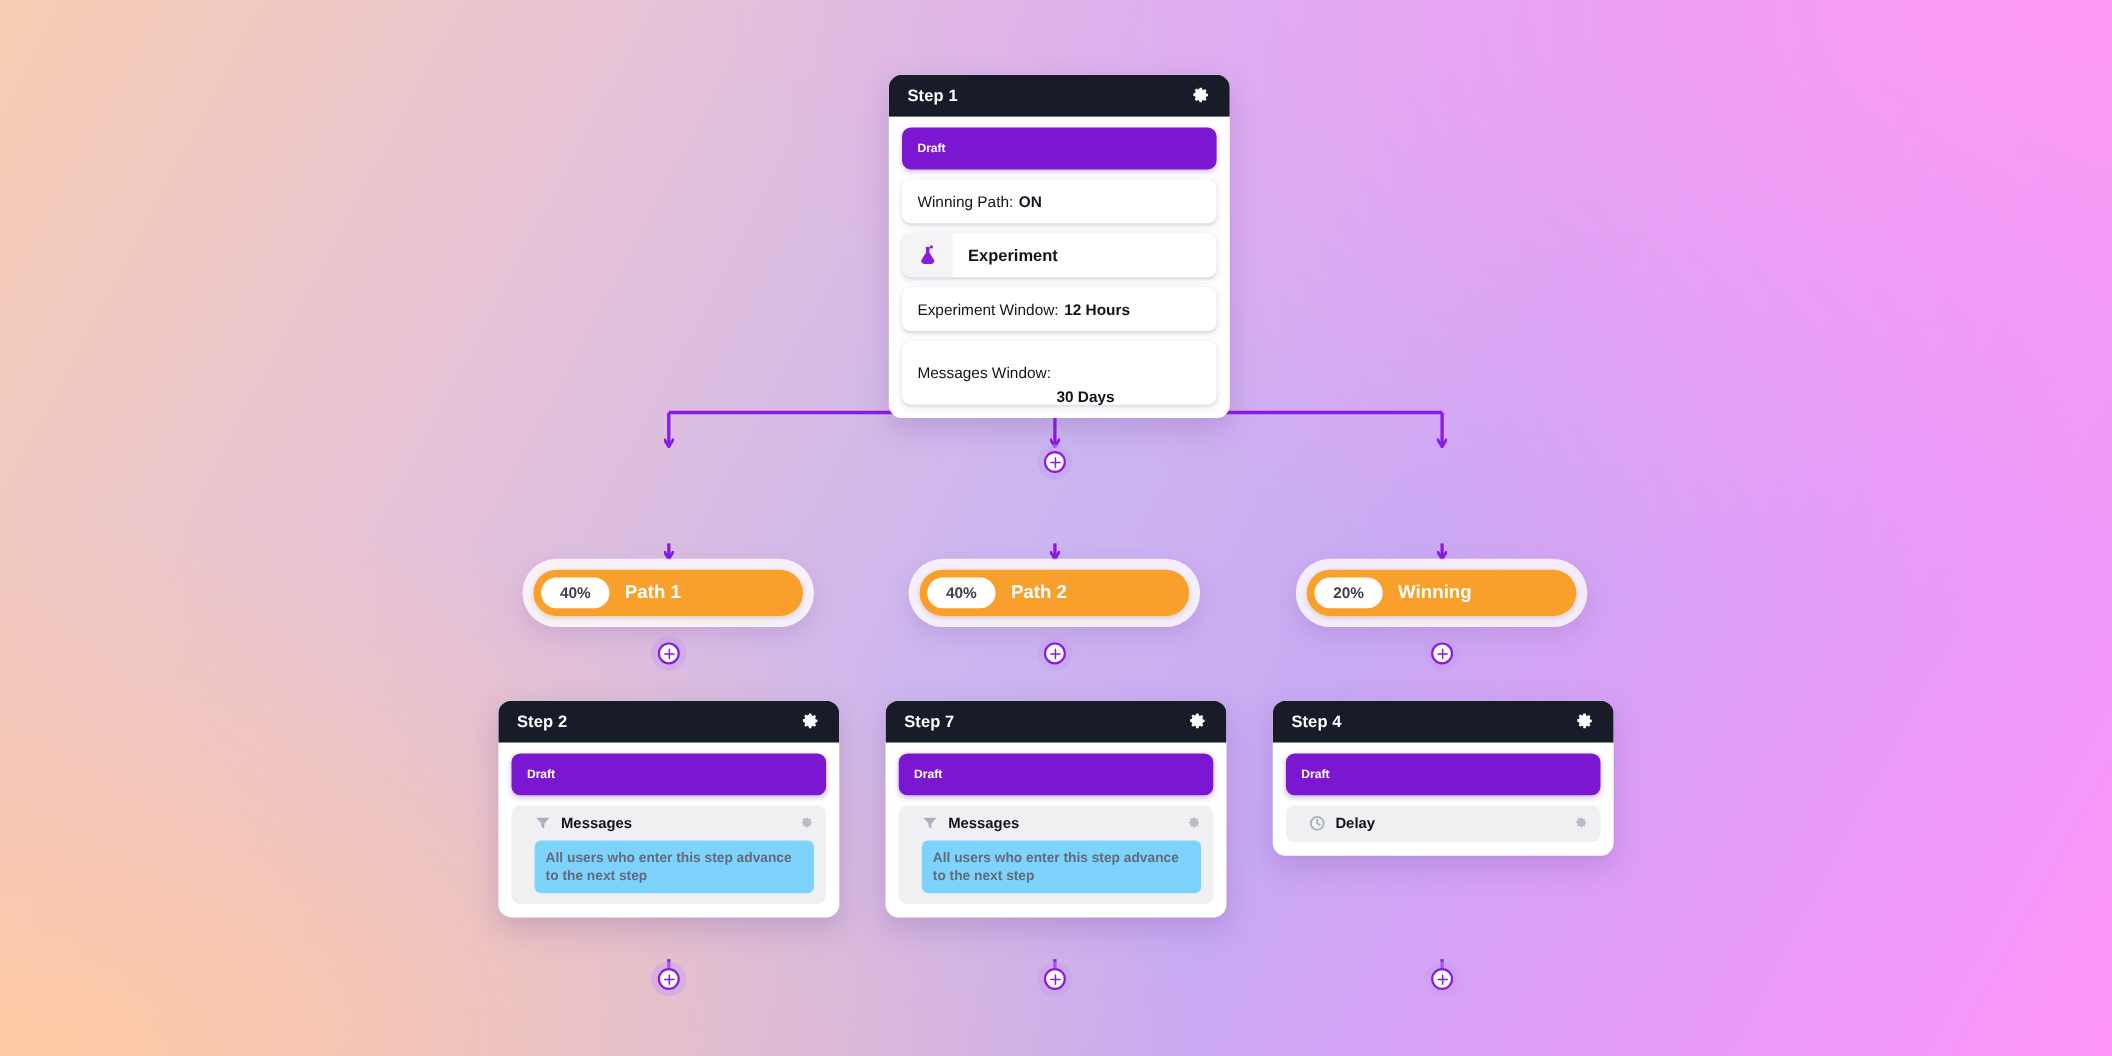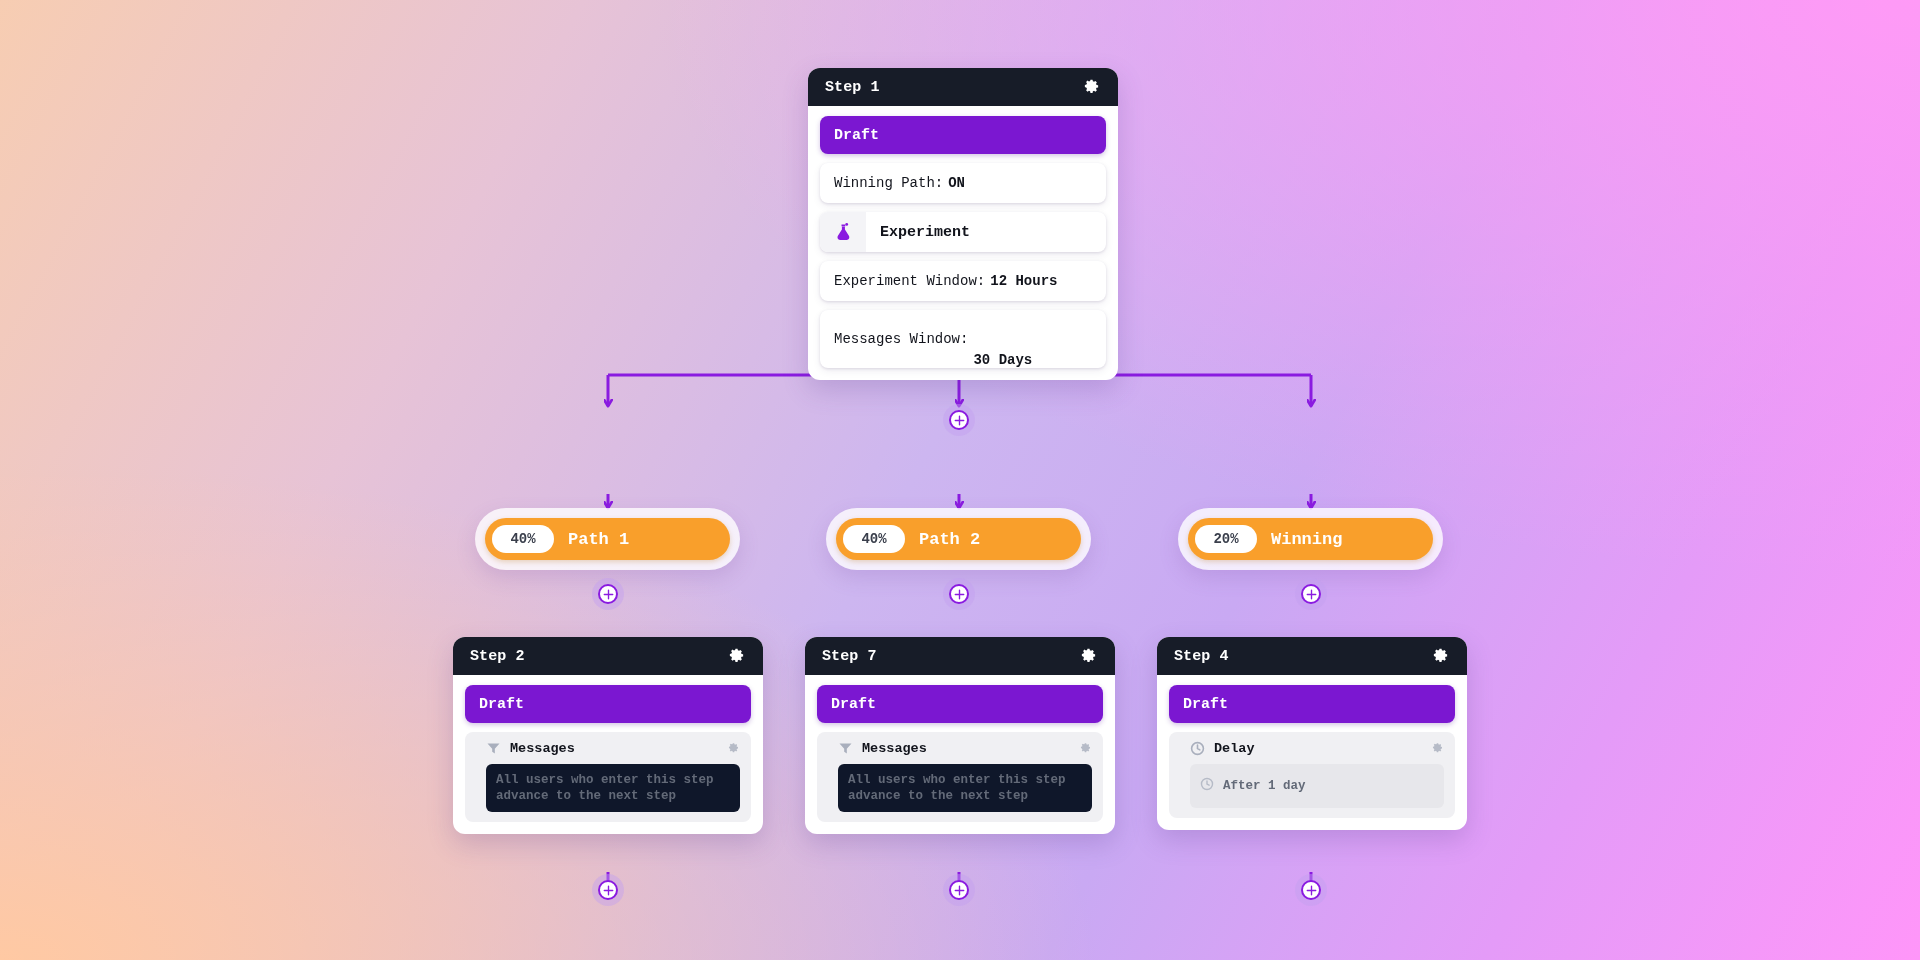--- a/index.html
+++ b/index.html
@@ -6,21 +6,21 @@
   html, body { width: 1920px; height: 960px; overflow: hidden; }
   body {
     font-family: "Liberation Sans", sans-serif;
     background:
       radial-gradient(120% 110% at 100% 0%, #ff9af6 0%, rgba(255,154,246,0) 55%),
       radial-gradient(110% 100% at 0% 100%, #ffc9a3 0%, rgba(255,201,163,0) 52%),
       linear-gradient(118deg, #f7cdb2 0%, #e7c3d6 24%, #cdb6f0 48%, #c9a9f3 64%, #e49bf8 82%, #ff96f9 100%);
   }
 
   
-  #canvas { position: relative; width: 1920px; height: 960px; font-family: Liberation Mono, monospace; }
+  #canvas { position: relative; width: 1920px; height: 960px; }
 
   
   #wires { position: absolute; inset: 0; width: 1920px; height: 960px; pointer-events: none; }
 
   
   .plus-node {
     position: absolute; width: 32px; height: 32px; border-radius: 50%;
     background: rgba(196,160,240,0.45);
     display: flex; align-items: center; justify-content: center;
     z-index: 7;
@@ -49,21 +49,21 @@
   }
   .card-header .title {
     color: #ffffff; font-size: 15px; font-weight: bold; letter-spacing: 0.1px;
   }
   .gear-white { width: 19px; height: 19px; display: block; }
   .card-body { padding: 10px 12px 12px 12px; display: flex; flex-direction: column; gap: 9px; }
 
   .draft-badge {
     background: #7b17d1; border-radius: 8px;
     height: 38px; display: flex; align-items: center; padding: 0 14px;
-    color: #ffffff; font-size: 15px; font-weight: bold;
+    color: #ffffff; font-size: 11px; font-weight: bold;
     box-shadow: 0 2px 5px rgba(80,20,150,0.25);
   }
 
   .row {
     background: #ffffff; border-radius: 8px; min-height: 40px;
     display: flex; align-items: center;
     box-shadow: 0 1px 3px rgba(40,20,80,0.13), 0 3px 9px rgba(40,20,80,0.07);
     font-size: 14px; color: #12141c;
   }
   .row.pad { padding: 0 14px; }
@@ -80,21 +80,21 @@
 
   
   .sect {
     background: #f0f0f3; border-radius: 8px; padding: 9px 11px 10px 21px;
     display: flex; flex-direction: column; gap: 8px;
   }
   .sect-head { display: flex; align-items: center; gap: 9px; }
   .sect-head .sname { font-size: 13.5px; font-weight: bold; color: #12141c; flex: 1; }
   .sect-head svg { display: block; }
   .sect-desc {
-    background: #0f172a; border-radius: 6px; padding: 8px 10px;
+    background: #7dd3fc; border-radius: 6px; padding: 8px 10px;
     font-size: 12.5px; line-height: 1.28; color: #636a78; font-weight: bold;
     min-height: 44px;
   }
   .sect-desc.with-icon { display: flex; align-items: center; gap: 9px; background: #e7e7eb; }
   .sect-desc.with-icon .dtext { color: #636a78; font-weight: bold; font-size: 12.5px; }
 
   
   .pill-shell {
     position: absolute;
     background: rgba(255,255,255,0.78);
@@ -325,29 +325,20 @@
             </svg>
           </span>
           <span class="sname">Delay</span>
           <span>
             <svg width="13" height="13" viewBox="0 0 24 24" fill="#b6bbc7" aria-hidden="true">
               <path d="M12 8.6a3.4 3.4 0 100 6.8 3.4 3.4 0 000-6.8zm0 2.1a1.3 1.3 0 110 2.6 1.3 1.3 0 010-2.6z"></path>
               <path d="M10.7 2.2h2.6l.45 2.05c.52.16 1.01.37 1.46.63l1.77-1.13 1.84 1.84-1.13 1.77c.26.45.47.94.63 1.46l2.05.45v2.6l-2.05.45c-.16.52-.37 1.01-.63 1.46l1.13 1.77-1.84 1.84-1.77-1.13c-.45.26-.94.47-1.46.63L13.3 18.9h-2.6l-.45-2.05a6.3 6.3 0 01-1.46-.63l-1.77 1.13-1.84-1.84 1.13-1.77a6.3 6.3 0 01-.63-1.46L3.63 11.3V8.7l2.05-.45c.16-.52.37-1.01.63-1.46L5.18 5.02l1.84-1.84 1.77 1.13c.45-.26.94-.47 1.46-.63L10.7 2.2z"></path>
             </svg>
           </span>
         </div>
-        <div class="sect-desc with-icon">
-          <span>
-            <svg width="14" height="14" viewBox="0 0 16 16" aria-hidden="true">
-              <circle cx="8" cy="8" r="6.3" fill="none" stroke="#b6bbc7" stroke-width="1.6"></circle>
-              <path d="M8 4.5V8l2.4 1.4" fill="none" stroke="#b6bbc7" stroke-width="1.6" stroke-linecap="round"></path>
-            </svg>
-          </span>
-          <span class="dtext">After 1 day</span>
-        </div>
       </div>
     </div>
   </div>
 
   <div class="plus-node" style="left:592px; top:874px;">
     <span class="core">
       <svg width="11" height="11" viewBox="0 0 12 12" aria-hidden="true">
         <path d="M6 1.4v9.2M1.4 6h9.2" stroke="#8a1be0" stroke-width="1.5" stroke-linecap="round"></path>
       </svg>
     </span>

